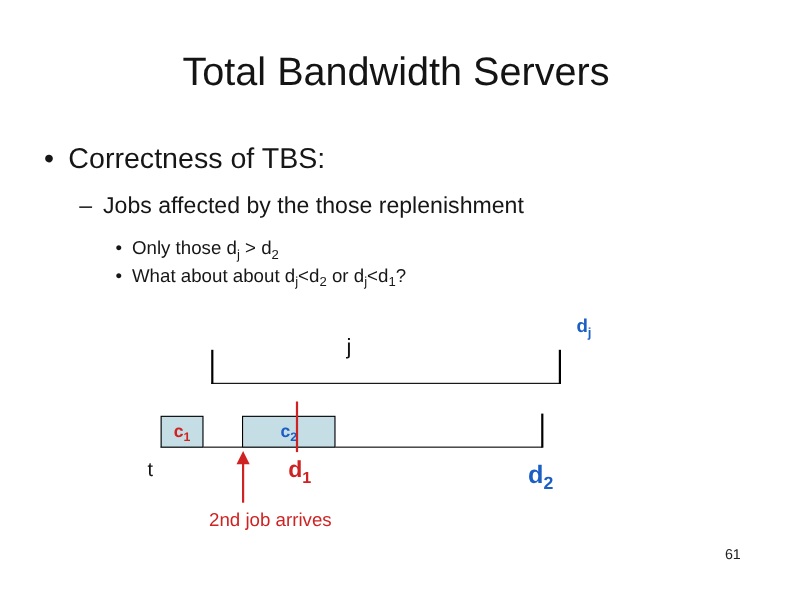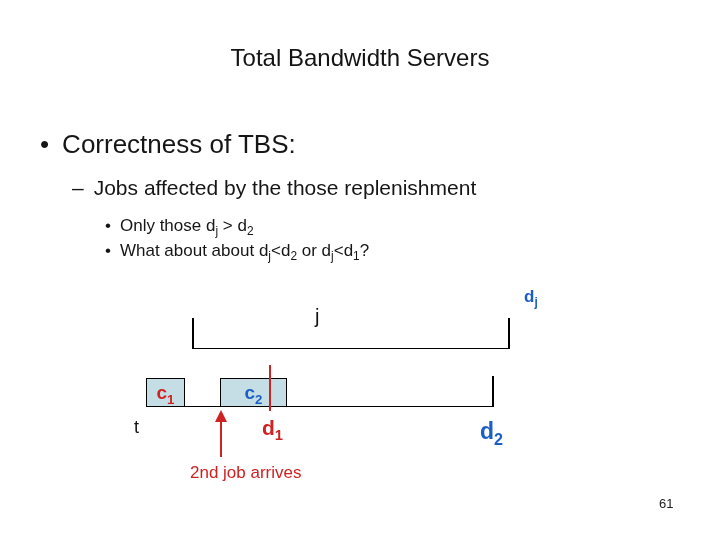--- a/index.html
+++ b/index.html
@@ -10,21 +10,21 @@
     font-family: "Liberation Sans", sans-serif;
     color: #161616;
     overflow: hidden;
     margin: 0 auto;
   }
   .abs { position: absolute; }
 
   .title {
     left: 0; top: 44px; width: 100%;
     text-align: center;
-    font-size: 24px;
+    font-size: 36px;
     color: #141414;
     white-space: nowrap;
   }
 
   .bullet-line { display: flex; white-space: nowrap; }
   .bullet-line .mk { flex: 0 0 auto; }
   .l1 { left: 40px;  top: 129px; font-size: 26px; }
   .l1 .mk { margin-right: 13px; }
   .l2 { left: 72px;  top: 176px; font-size: 21px; }
   .l2 .mk { margin-right: 10px; }
@@ -45,24 +45,24 @@
   .dj-label { left: 524px; top: 287px; font-size: 17px; font-weight: bold; color: var(--blue); }
 
   .timeline { left: 146px; top: 406px; width: 347px; height: 0; border-top: 1px solid var(--line-black); }
 
   .box {
     top: 378px; height: 29px;
     background: var(--box-fill);
     border: 1px solid var(--box-border);
     box-sizing: border-box;
     display: flex; align-items: center; justify-content: center;
-    font-weight: bold; font-size: 19px;
+    font-weight: bold; font-size: 16px;
   }
   .c1-box { left: 146px; width: 39px; color: var(--red); }
-  .c2-box { left: 220px; width: 67px; color: var(--blue); }
+  .c2-box { left: 220px; width: 85px; color: var(--blue); }
 
   .d1-line { left: 269px; top: 365px; width: 2px; height: 46px; background: var(--red); }
   .d2-tick { left: 492px; top: 376px; width: 2px; height: 31px; background: var(--line-black); }
 
   .arrow-shaft { left: 220px; top: 421px; width: 2px; height: 36px; background: var(--red); }
   .arrow-head {
     left: 215px; top: 410px; width: 0; height: 0;
     border-left: 6px solid transparent;
     border-right: 6px solid transparent;
     border-bottom: 12px solid var(--red);

